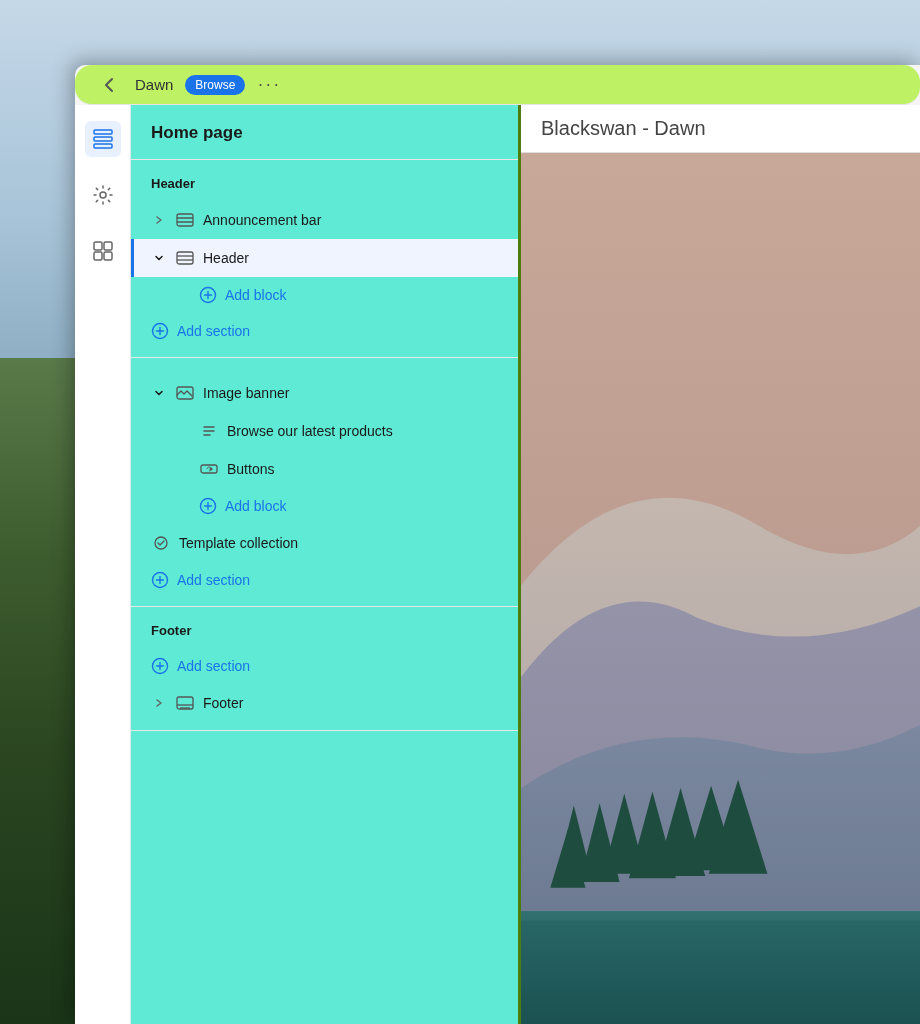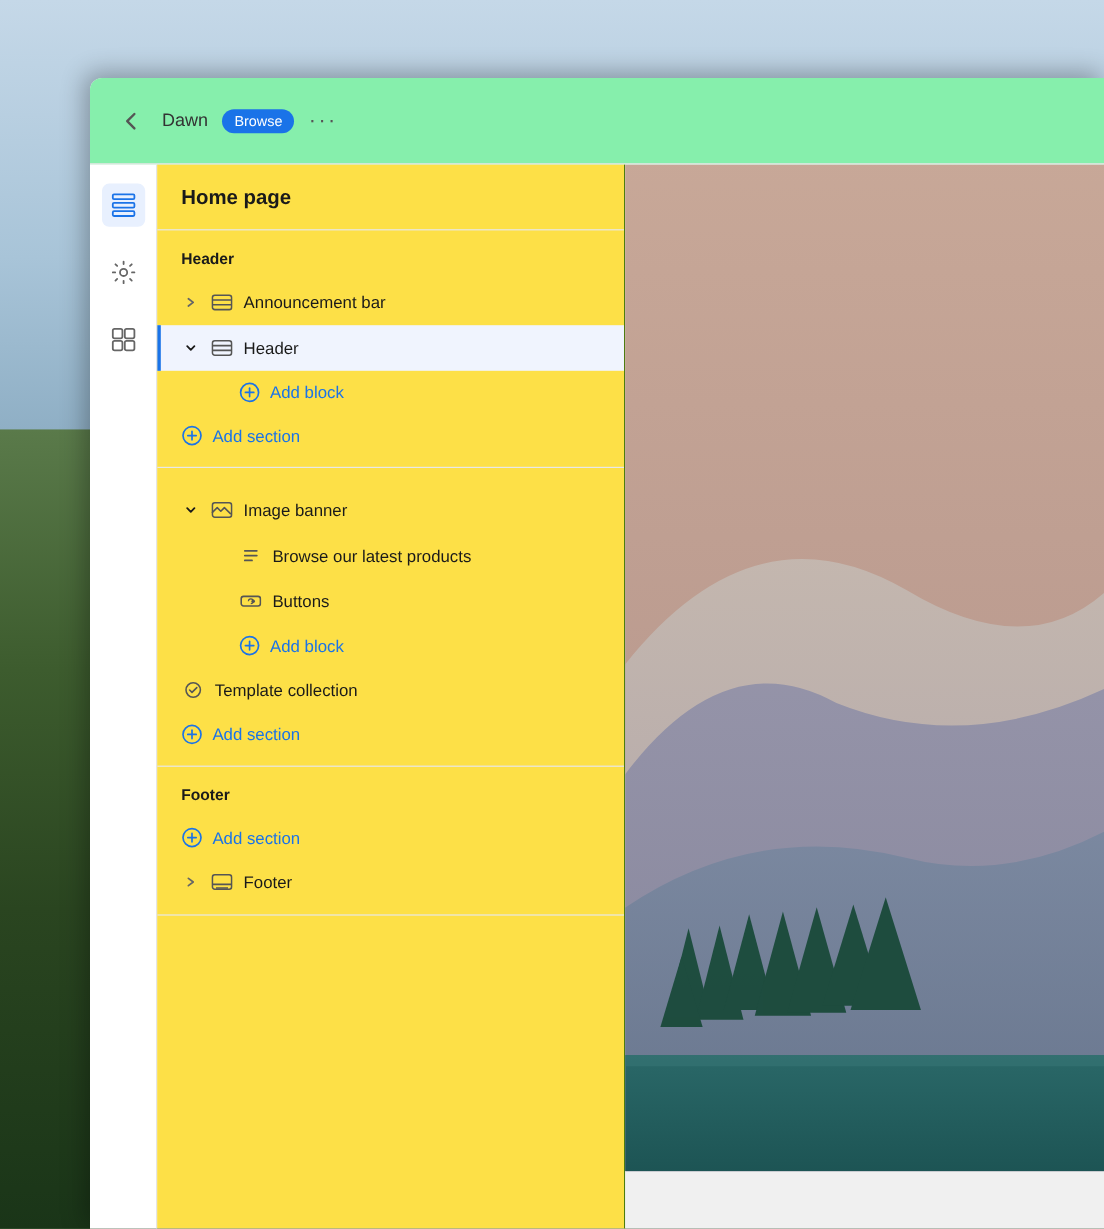--- a/index.html
+++ b/index.html
@@ -46,25 +46,26 @@
       display: flex;
       flex-direction: column;
       overflow: hidden;
     }
 
     
     .top-bar {
       display: flex;
       align-items: center;
       padding: 0 20px;
-      height: 72px;
-      background: #86efac;
+      height: 40px;
+      background: #bef264;
       border-bottom: 1px solid #e5e5e5;
       gap: 12px;
       flex-shrink: 0;
+      border-radius: 17px;
     }
     .back-btn {
       width: 28px;
       height: 28px;
       display: flex;
       align-items: center;
       justify-content: center;
       cursor: pointer;
       color: #555;
       font-size: 18px;
@@ -119,22 +120,22 @@
       color: #555;
     }
     .icon-btn.active {
       background: #e8f0fe;
       color: #1a73e8;
     }
 
     
     .panel-sidebar {
       width: 390px;
-      background: #fde047;
-      border-right: 1px solid #4d7c0f;
+      background: #5eead4;
+      border-right: 3px solid #4d7c0f;
       overflow-y: auto;
       flex-shrink: 0;
     }
 
     
     .panel-page-title {
       padding: 18px 20px 16px;
       font-size: 17px;
       font-weight: 600;
       color: #1a1a1a;
@@ -460,20 +461,23 @@
               <line x1="4" y1="14" x2="14" y2="14" stroke="#555" stroke-width="1.3"></line>
             </svg>
           </div>
           <span>Footer</span>
         </div>
       </div>
 
     </div>
 
     <div class="preview-area">
+      <div class="preview-header">
+        <span class="preview-title">Blackswan - Dawn</span>
+      </div>
       <div class="preview-canvas">
 
         <div class="art-canvas">
           <div class="art-bg"></div>
           <svg width="100%" height="100%" viewBox="0 0 340 750" preserveAspectRatio="xMidYMid slice" style="position:absolute;inset:0;">
 
             <defs>
               <linearGradient id="skyGrad" x1="0" y1="0" x2="0" y2="1">
                 <stop offset="0%" stop-color="#c8a898"></stop>
                 <stop offset="100%" stop-color="#b09088"></stop>

